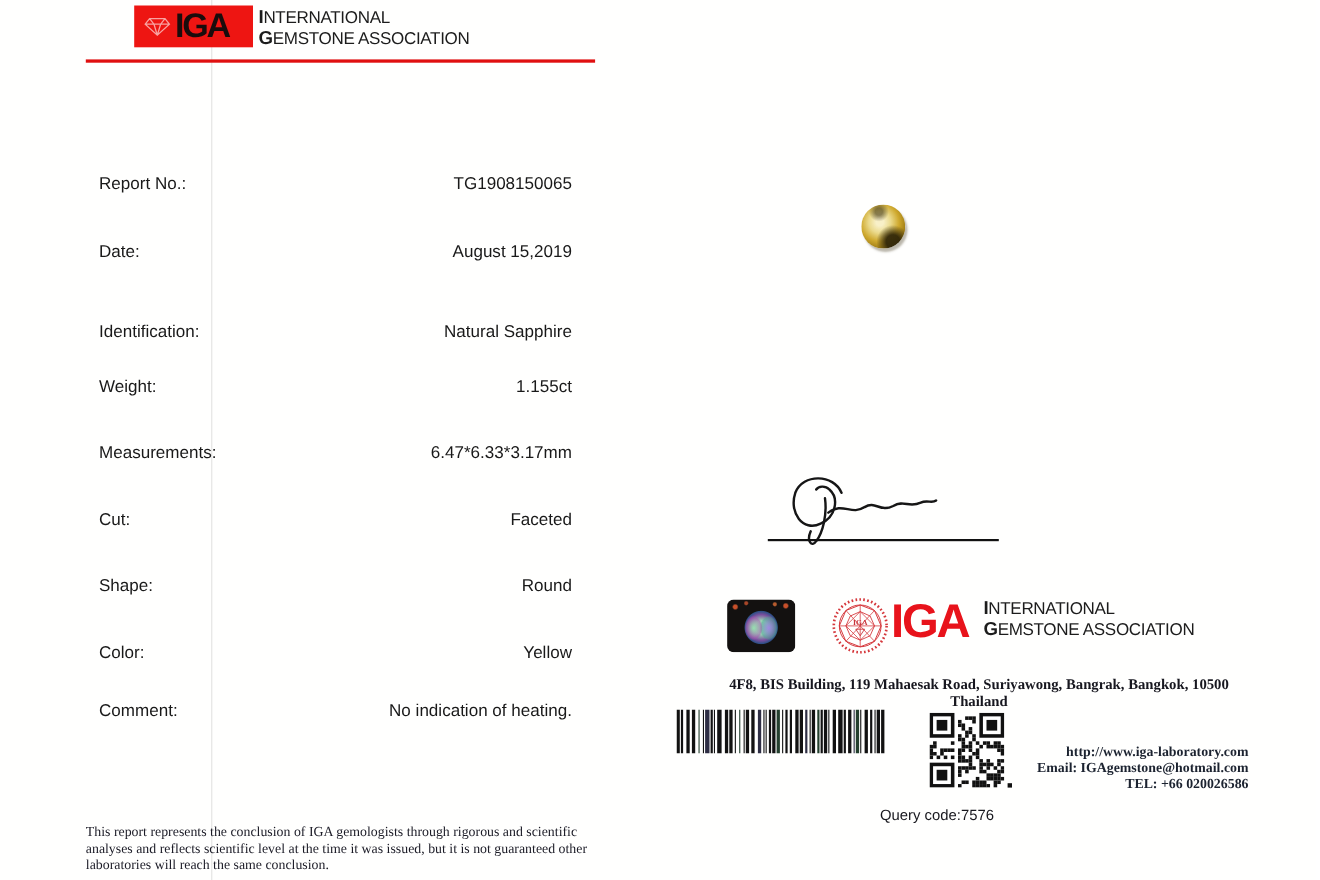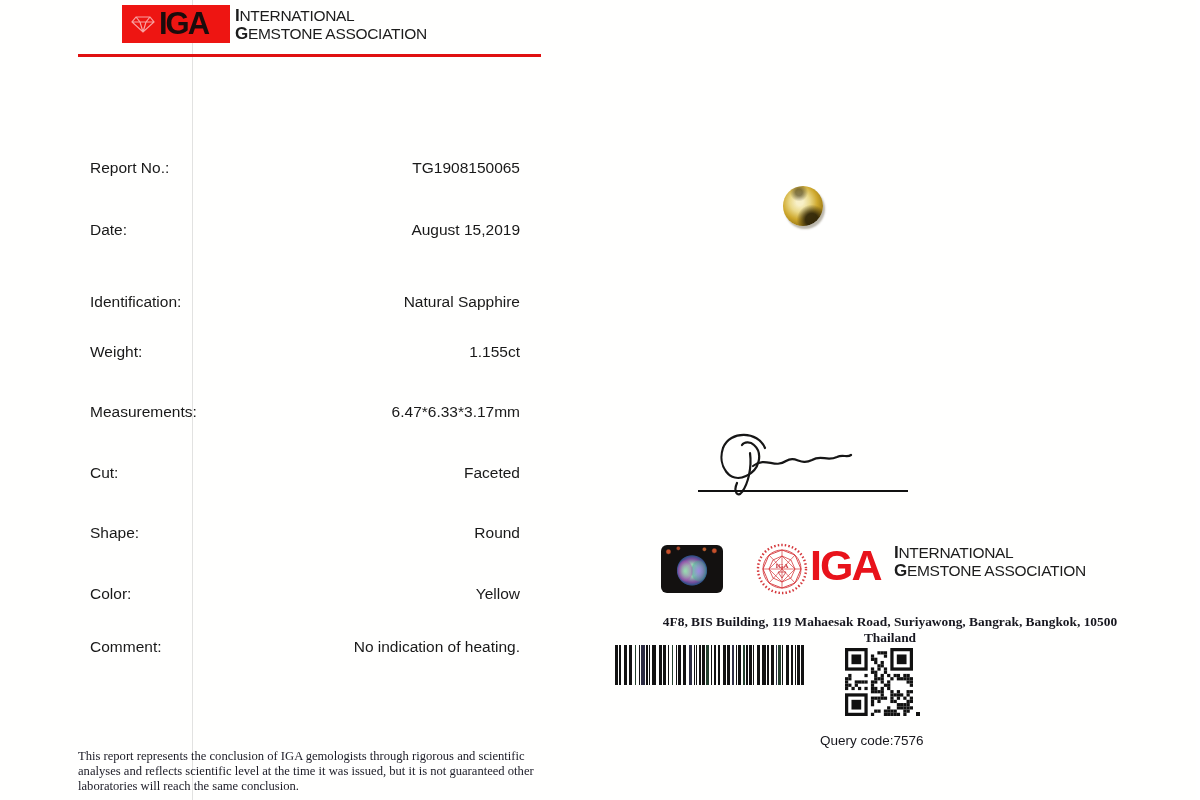--- a/index.html
+++ b/index.html
@@ -56,21 +56,21 @@
   #org-text{left:894px;top:544px;}
   #org-address{left:640px;top:614px;width:500px;text-align:center;
      font-family:"Liberation Serif", serif;font-weight:bold;font-size:13.4px;color:#17171f;}
 
   
   #barcode{left:615px;top:645px;}
   #qr-code{left:845px;top:648px;}
   #qr-dot{left:916px;top:712px;width:4px;height:4px;background:#111;}
   #contact{right:61px;top:676px;text-align:right;font-family:"Liberation Serif", serif;
       font-weight:bold;font-size:12.6px;line-height:14.6px;color:#1c2330;}
-  #query-code{left:800px;top:733px;font-size:13.5px;color:#17171d;margin-left:20px;}
+  #query-code{left:800px;top:733px;font-size:13.5px;color:#17171d;}
 
   
   #footer-left{left:78px;top:749px;width:478px;font-family:"Liberation Serif", serif;
       font-size:12.6px;line-height:14.8px;color:#1b1b26;}
   #footer-right{right:61px;top:749px;width:500px;text-align:right;font-family:"Liberation Serif", serif;
       font-size:12.6px;line-height:14.8px;color:#1b1b26;}
 </style>
 </head>
 <body>
 
@@ -329,16 +329,21 @@
       <rect x="61.523809523809526" y="61.523809523809526" width="3.238095238095238" height="3.238095238095238" fill="#111"></rect>
       <rect x="25.904761904761905" y="64.76190476190476" width="3.238095238095238" height="3.238095238095238" fill="#111"></rect>
       <rect x="38.85714285714286" y="64.76190476190476" width="3.238095238095238" height="3.238095238095238" fill="#111"></rect>
       <rect x="42.095238095238095" y="64.76190476190476" width="3.238095238095238" height="3.238095238095238" fill="#111"></rect>
       <rect x="45.333333333333336" y="64.76190476190476" width="3.238095238095238" height="3.238095238095238" fill="#111"></rect>
       <rect x="48.57142857142857" y="64.76190476190476" width="3.238095238095238" height="3.238095238095238" fill="#111"></rect>
       <rect x="51.80952380952381" y="64.76190476190476" width="3.238095238095238" height="3.238095238095238" fill="#111"></rect>
       <rect x="58.285714285714285" y="64.76190476190476" width="3.238095238095238" height="3.238095238095238" fill="#111"></rect>
     </svg>
   <div class="abs" id="qr-dot"></div>
+  <div class="abs" id="contact">
+    <div>http://www.iga-laboratory.com</div>
+    <div>Email: IGAgemstone@hotmail.com</div>
+    <div>TEL: +66 020026586</div>
+  </div>
   <div class="abs" id="query-code">Query code:7576</div>
 
   <div class="abs" id="footer-left">This report represents the conclusion of IGA gemologists through rigorous and scientific analyses and reflects scientific level at the time it was issued, but it is not guaranteed other laboratories will reach the same conclusion.</div>
 </div>
 
 </body></html>

